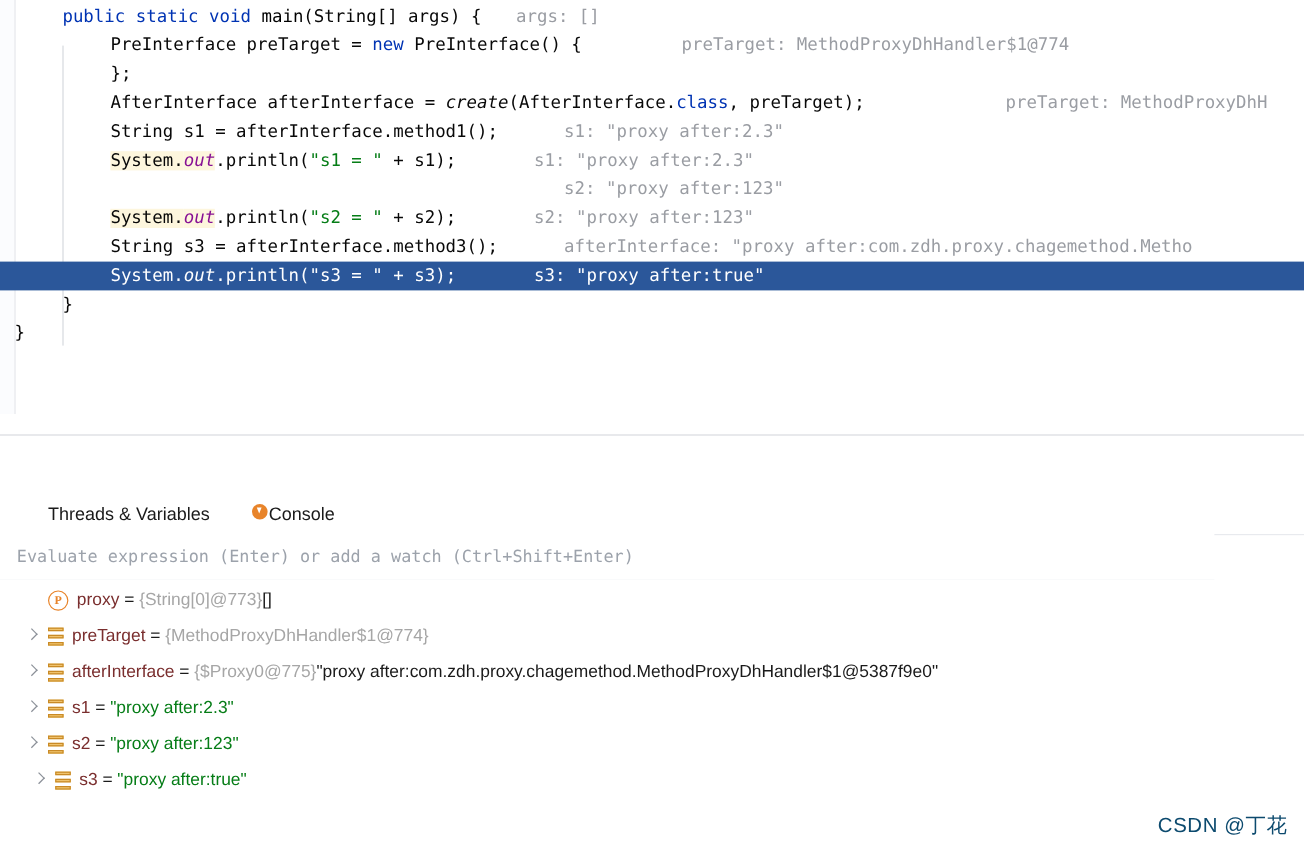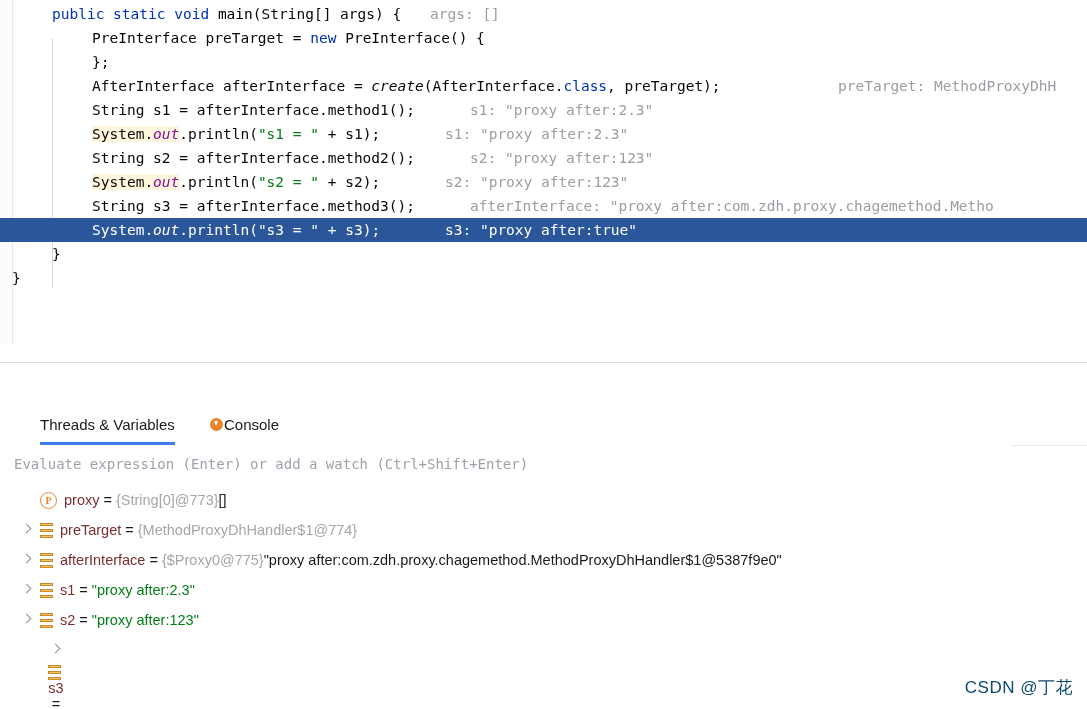--- a/index.html
+++ b/index.html
@@ -83,21 +83,21 @@
     background:#9aa0a6;
   }
   .close-x::before { transform:rotate(45deg); }
   .close-x::after { transform:rotate(-45deg); }
 
   .subtabs {
     position:absolute; left:0; top:41px; width:1087px; height:41px;
     background:#ffffff; border-bottom:1px solid #e8eaee;
   }
   .subtab {
-    position:absolute; top:0; height:41px; display:flex; align-items:center;
+    position:absolute; top:16px; height:41px; display:flex; 
     font-size:15px; color:#1a1a1a;
   }
   .subtab .uline {
     position:absolute; left:0; bottom:0; height:3px; background:#3f7ee8;
   }
   .console-ico {
     width:13px; height:13px; border-radius:50%;
     background:#e8842a; position:relative; margin-right:1px; flex:none;
   }
   .console-ico::after {
@@ -162,26 +162,26 @@
 </head>
 <body>
 
 <div id="root">
 
   <div id="editor">
     <div class="gutter-strip"></div>
     <div class="indent-guide"></div>
     <div id="code-lines">
         <div class="code-line" style="top: 2px;"><span class="txt" style="left: 52px;"><span class="kw">public </span><span class="kw">static </span><span class="kw">void </span><span class="mth">main</span><span>(String[] args) {</span></span><span class="txt hint" style="left: 430px;">args: []</span></div>
-        <div class="code-line" style="top: 26px;"><span class="txt" style="left: 92px;"><span>PreInterface preTarget = </span><span class="kw">new </span><span>PreInterface() {</span></span></div>
+        <div class="code-line" style="top: 26px;"><span class="txt" style="left: 92px;"><span>PreInterface preTarget = </span><span class="kw">new </span><span>PreInterface() {</span></span><span class="txt hint" style="left: 568px;">preTarget: MethodProxyDhHandler$1@774</span></div>
         <div class="code-line" style="top: 50px;"><span class="txt" style="left: 92px;"><span>};</span></span></div>
         <div class="code-line" style="top: 74px;"><span class="txt hint" style="left: 838px;">preTarget: MethodProxyDhH</span><span class="txt" style="left: 92px;"><span>AfterInterface afterInterface = </span><span class="ital">create</span><span>(AfterInterface.</span><span class="kw">class</span><span>, preTarget);</span></span></div>
         <div class="code-line" style="top: 98px;"><span class="txt" style="left: 92px;"><span>String s1 = afterInterface.method1();</span></span><span class="txt hint" style="left: 470px;">s1: "proxy after:2.3"</span></div>
         <div class="code-line" style="top: 122px;"><span class="txt" style="left: 92px;"><span class="sysout">System.</span><span class="fld sysout">out</span><span>.println(</span><span class="str">"s1 = "</span><span> + s1);</span></span><span class="txt hint" style="left: 445px;">s1: "proxy after:2.3"</span></div>
-        <div class="code-line" style="top: 146px;"><span class="txt" style="left: 92px;"><span>String s2 = afterInterface.method2();</span></span><span class="txt hint" style="left: 470px;">s2: "proxy after:123"</span></div>
+        <div class="code-line" style="top: 146px;"><span class="txt hint" style="left: 470px;">s2: "proxy after:123"</span></div>
         <div class="code-line" style="top: 170px;"><span class="txt" style="left: 92px;"><span class="sysout">System.</span><span class="fld sysout">out</span><span>.println(</span><span class="str">"s2 = "</span><span> + s2);</span></span><span class="txt hint" style="left: 445px;">s2: "proxy after:123"</span></div>
         <div class="code-line" style="top: 194px;"><span class="txt" style="left: 92px;"><span>String s3 = afterInterface.method3();</span></span><span class="txt hint" style="left: 470px;">afterInterface: "proxy after:com.zdh.proxy.chagemethod.Metho</span></div>
         <div class="code-line hl" style="top: 218px;"><span class="txt" style="left: 92px;"><span class="sysout">System.</span><span class="fld sysout">out</span><span>.println(</span><span class="str">"s3 = "</span><span> + s3);</span></span><span class="txt hint" style="left: 445px;">s3: "proxy after:true"</span></div>
         <div class="code-line" style="top: 242px;"><span class="txt" style="left: 52px;"><span>}</span></span></div>
         <div class="code-line" style="top: 266px;"><span class="txt" style="left: 12px;"><span>}</span></span></div>
       </div>
   </div>
   <div class="hscroll-track">
     <div class="hscroll-thumb"></div>
   </div>
@@ -252,21 +252,21 @@
             <span class="chev"></span>
             <span class="ico-obj">
               <i></i>
               <i></i>
               <i></i>
             </span>
             <span class="vname">s2</span>
             <span class="veq">=</span>
             <span class="vstr">"proxy after:123"</span>
           </div>
-          <div class="var-row" style="top: 152px; left: 2px; flex-direction: column;">
+          <div class="var-row" style="top: 152px; left: 24px;">
             <span class="chev"></span>
             <span class="ico-obj">
               <i></i>
               <i></i>
               <i></i>
             </span>
             <span class="vname">s3</span>
             <span class="veq">=</span>
             <span class="vstr">"proxy after:true"</span>
           </div>

